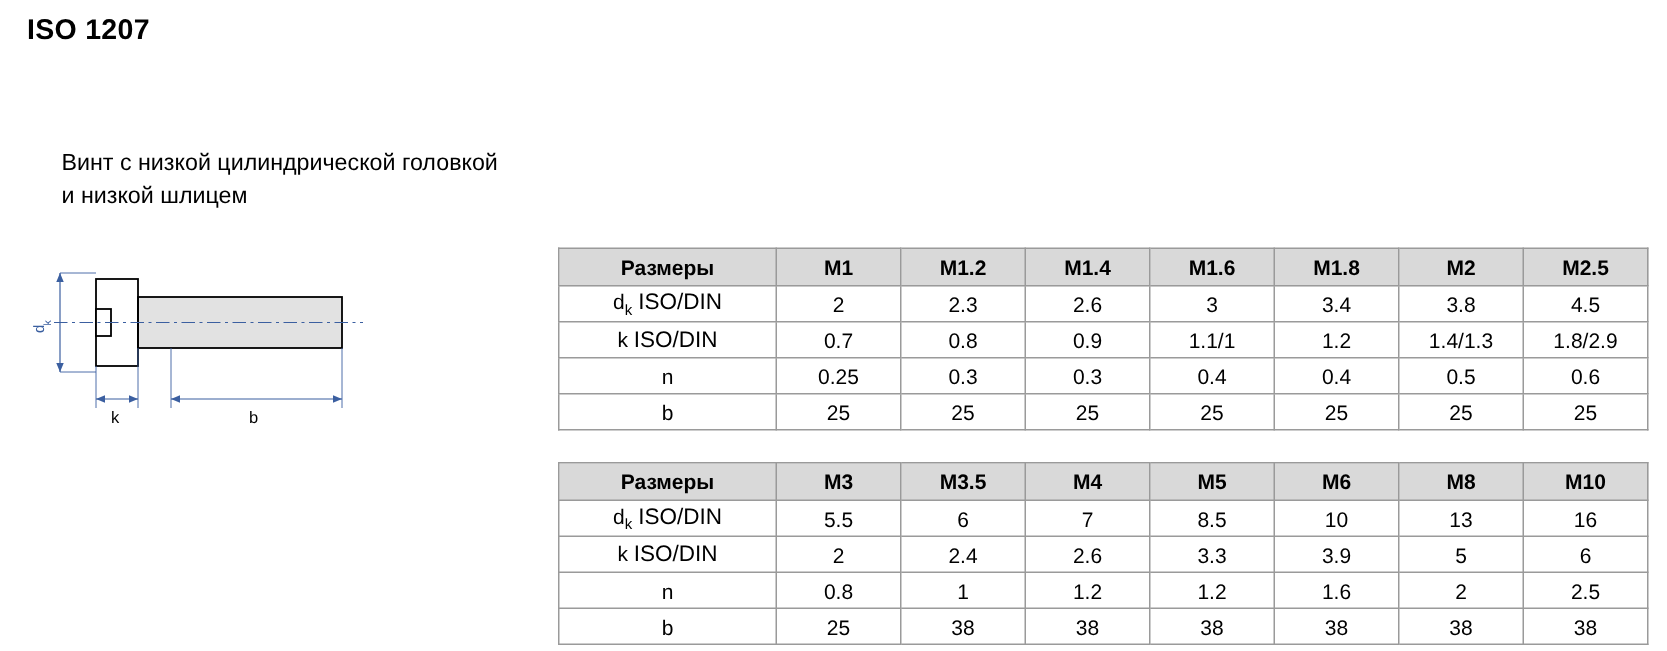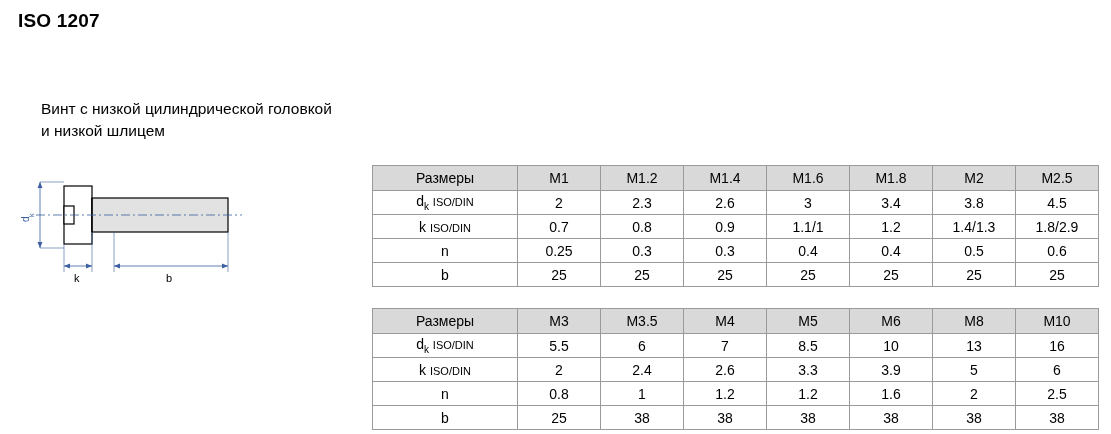--- a/index.html
+++ b/index.html
@@ -68,39 +68,39 @@
     border: 1px solid #9a9a9a;
     text-align: center;
     vertical-align: middle;
     height: 23px;
     padding: 0 2px;
     font-weight: normal;
     background: #ffffff;
   }
   table.spec thead th {
     background: #d9d9d9;
-    font-weight: normal;
+    font-weight: bold;
     height: 24px;
     text-align: center;
   }
   table.spec .col-label {
     width: 140px;
   }
   table.spec .col-val {
     width: 78px;
   }
   .lbl {
     font-weight: normal;
   }
   .lbl .sub {
     font-size: 10px;
     vertical-align: sub;
   }
   .lbl .small {
-    font-size: 11px;
+    font-size: 15px;
   }
 </style>
 </head>
 <body>
 
 <div class="page">
 
   <div class="title-block">
     <div class="title-line">ISO 1207</div>
   </div>

